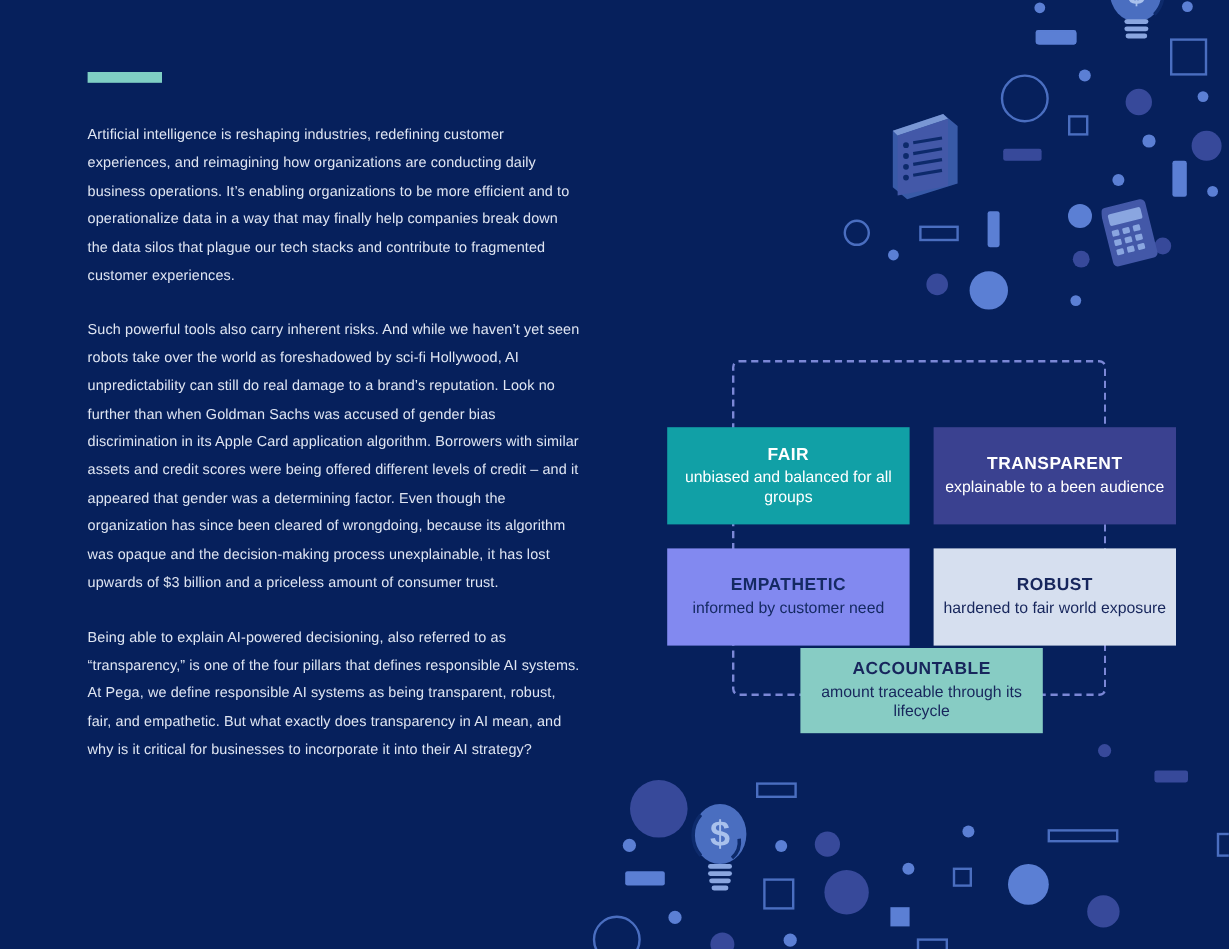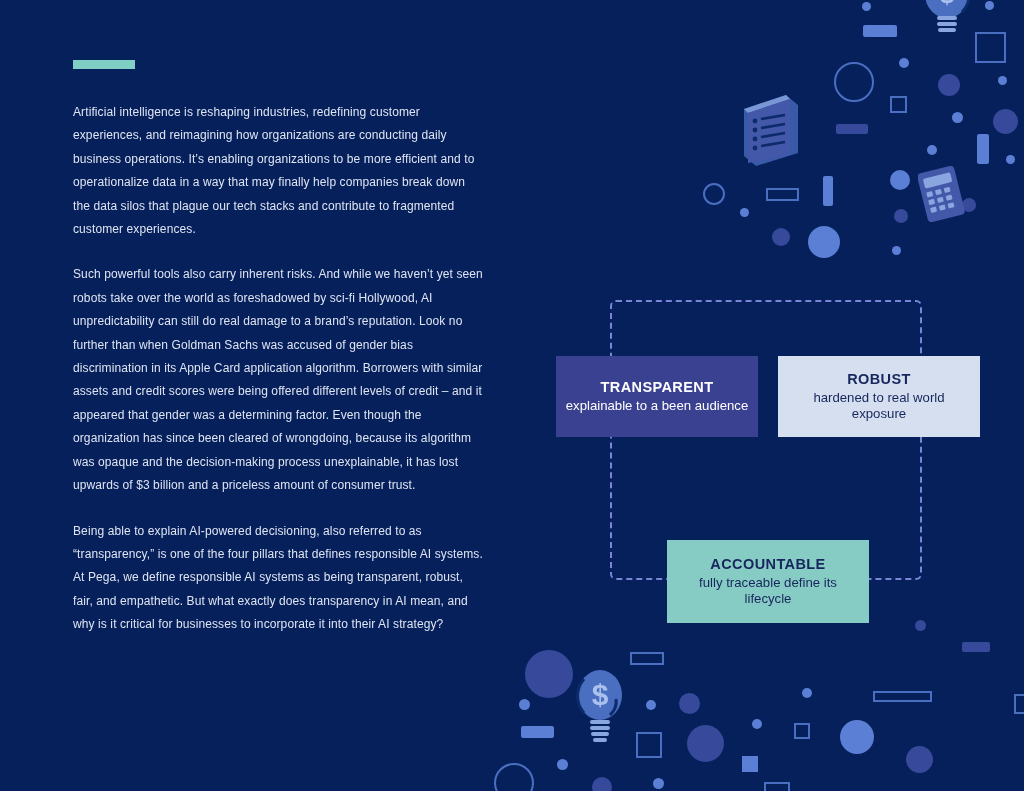--- a/index.html
+++ b/index.html
@@ -82,21 +82,21 @@
   .card-fair .t, .card-fair .s{ color:#ffffff; }
   .card-transparent{ background:#3a4190; }
   .card-transparent .t, .card-transparent .s{ color:#ffffff; }
   .card-empathetic{ background:#8289f0; }
   .card-empathetic .t, .card-empathetic .s{ color:#152a63; }
   .card-robust{ background:#d6dfef; }
   .card-robust .t, .card-robust .s{ color:#17265c; }
   .card-accountable{
     position:absolute;
     left:111px; top:240px;
-    width:202px; height:83px;
+    width:202px; height:71px;
     background:#87ccc4;
   }
   .card-accountable .t, .card-accountable .s{ color:#17265c; }
 </style>
 </head>
 <body>
 
 <div id="page">
 
   <div class="deco">
@@ -211,29 +211,37 @@
     <div class="accent-bar"></div>
     <p>Artificial intelligence is reshaping industries, redefining customer experiences, and reimagining how organizations are conducting daily business operations. It’s enabling organizations to be more efficient and to operationalize data in a way that may finally help companies break down the data silos that plague our tech stacks and contribute to fragmented customer experiences.</p>
     <p>Such powerful tools also carry inherent risks. And while we haven’t yet seen robots take over the world as foreshadowed by sci-fi Hollywood, AI unpredictability can still do real damage to a brand’s reputation. Look no further than when Goldman Sachs was accused of gender bias discrimination in its Apple Card application algorithm. Borrowers with similar assets and credit scores were being offered different levels of credit – and it appeared that gender was a determining factor. Even though the organization has since been cleared of wrongdoing, because its algorithm was opaque and the decision-making process unexplainable, it has lost upwards of $3 billion and a priceless amount of consumer trust.</p>
     <p>Being able to explain AI-powered decisioning, also referred to as “transparency,” is one of the four pillars that defines responsible AI systems. At Pega, we define responsible AI systems as being transparent, robust, fair, and empathetic. But what exactly does transparency in AI mean, and why is it critical for businesses to incorporate it into their AI strategy?</p>
   </div>
 
   <div class="diagram">
     <div class="bracket"></div>
 
     <div class="cards">
+      <div class="card card-fair">
+        <div class="t">FAIR</div>
+        <div class="s">unbiased and balanced for all groups</div>
+      </div>
       <div class="card card-transparent">
         <div class="t">TRANSPARENT</div>
         <div class="s">explainable to a been audience</div>
       </div>
+      <div class="card card-empathetic">
+        <div class="t">EMPATHETIC</div>
+        <div class="s">informed by customer need</div>
+      </div>
       <div class="card card-robust">
         <div class="t">ROBUST</div>
-        <div class="s">hardened to real world exposure</div>
+        <div class="s">hardened to fair world exposure</div>
       </div>
     </div>
 
     <div class="card card-accountable">
       <div class="t">ACCOUNTABLE</div>
-      <div class="s">fully traceable define its lifecycle</div>
+      <div class="s">amount traceable through its lifecycle</div>
     </div>
   </div>
 
 </div>
 
 </body></html>

